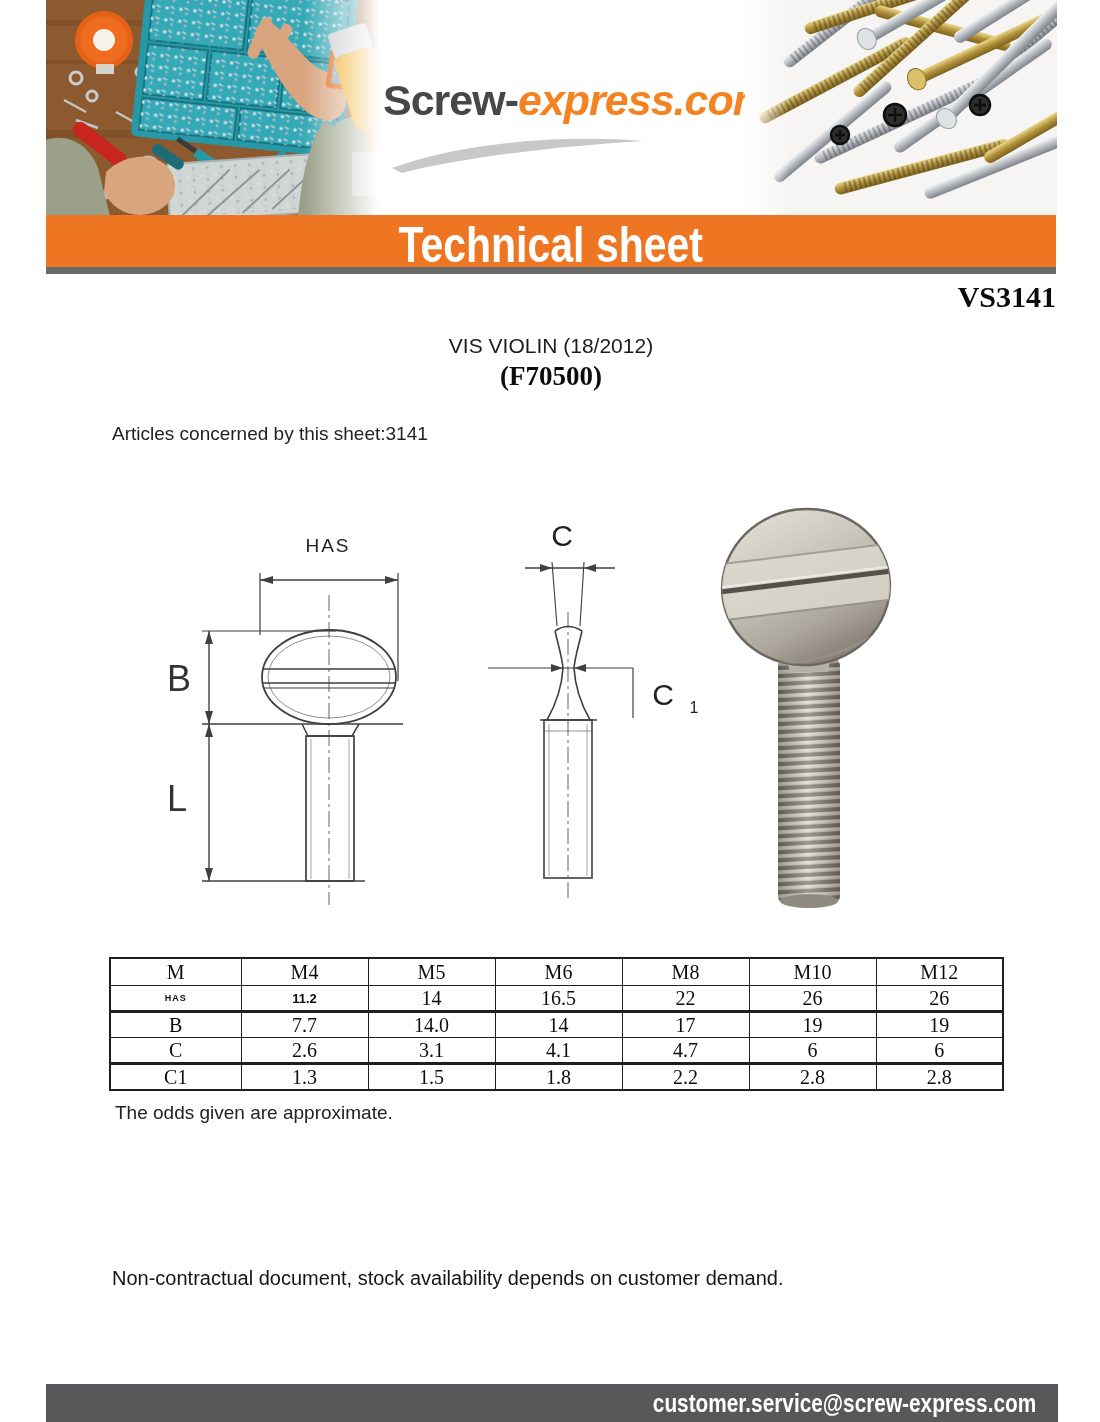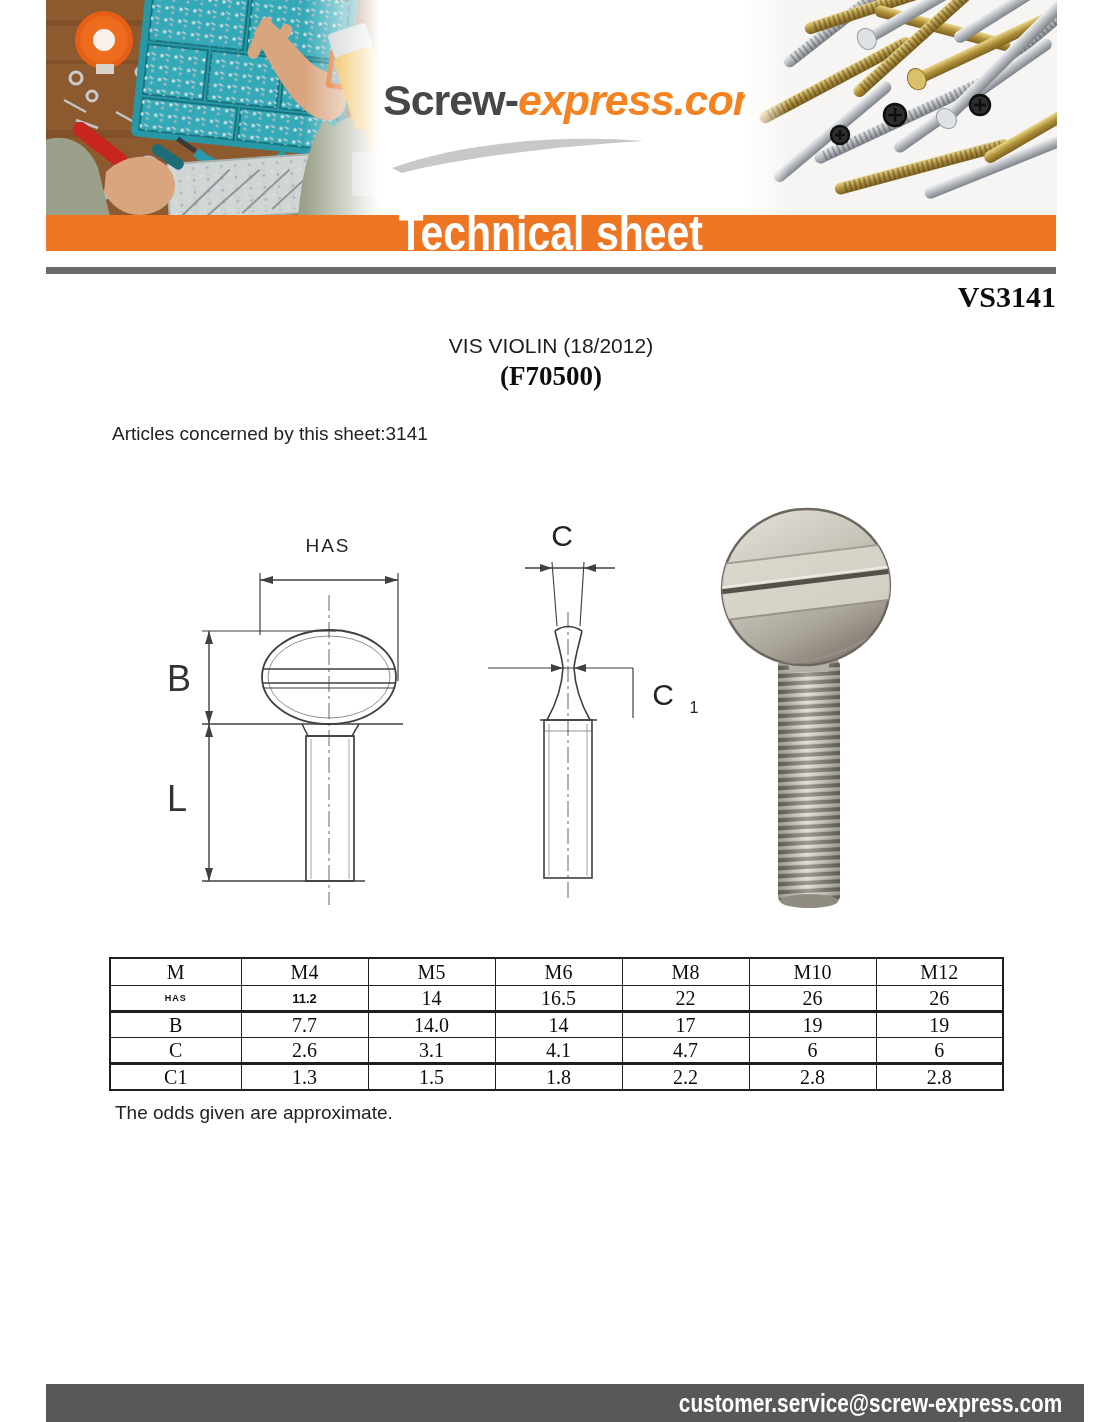--- a/index.html
+++ b/index.html
@@ -8,21 +8,21 @@
   .abs{position:absolute;}
 
   
   .hdr-photo{position:absolute;top:0;}
   .logo{position:absolute;left:383px;top:76px;font-size:43px;font-weight:bold;letter-spacing:-1px;white-space:nowrap;}
   .logo .p1{color:#474749;text-align:center;}
   .logo .p2{color:#f58220;font-style:italic;}
   .swoosh{position:absolute;left:388px;top:134px;}
 
   
-  .banner{position:absolute;left:46px;top:215px;width:1010px;height:36px;background:#ee7623;
+  .banner{position:absolute;left:46px;top:215px;width:1010px;height:59px;background:#ee7623;
           display:flex;align-items:center;justify-content:center;}
   .banner-text{color:#ffffff;font-weight:bold;font-size:50px;line-height:1;letter-spacing:0px;
                transform:scaleX(0.82);transform-origin:center;display:inline-block;white-space:nowrap;}
   .gray-strip{position:absolute;left:46px;top:267px;width:1010px;height:7px;background:#696a6c;}
 
   
   .code-title{position:absolute;left:46px;top:280px;width:1010px;text-align:right;
               font-family:"Liberation Serif",serif;font-weight:bold;font-size:30px;color:#0c0c0c;}
   .name-title{position:absolute;left:46px;top:334px;width:1010px;text-align:center;
               font-size:21px;color:#1c1c1e;}
@@ -37,21 +37,21 @@
                  font-size:20px;padding:0;height:24px;overflow:hidden;}
   .spec-table tr.hdr td{height:26px;}
   .spec-table tr.thick td{border-bottom-width:3px;}
   .spec-table td.small-label{font-family:"Liberation Sans",sans-serif;font-size:9px;font-weight:bold;letter-spacing:1px;}
   .spec-table td.small-val{font-family:"Liberation Sans",sans-serif;font-size:13px;font-weight:bold;}
 
   .note-approx{position:absolute;left:115px;top:1102px;font-size:19px;color:#222;}
   .note-disclaimer{position:absolute;left:112px;top:1267px;font-size:20px;color:#161616;}
 
   
-  .footer-bar{position:absolute;left:46px;top:1384px;width:1012px;height:38px;background:#58585a;padding-left:26px;}
+  .footer-bar{position:absolute;left:46px;top:1384px;width:1012px;height:38px;background:#58585a;}
   .footer-email{position:absolute;right:22px;top:6px;color:#ffffff;font-weight:bold;font-size:26px;line-height:1;
                 transform:scaleX(0.8);transform-origin:right center;white-space:nowrap;}
 </style>
 </head>
 <body>
 
 <div class="page">
 
   <svg class="hdr-photo" style="left:46px;" width="346" height="216" viewBox="0 0 346 216">
     <defs>
@@ -432,18 +432,19 @@
         <td>1.5</td>
         <td>1.8</td>
         <td>2.2</td>
         <td>2.8</td>
         <td>2.8</td>
       </tr>
     </tbody>
   </table>
 
   <div class="note-approx">The odds given are approximate.</div>
+  <div class="note-disclaimer">Non-contractual document, stock availability depends on customer demand.</div>
 
   <div class="footer-bar">
     <span class="footer-email">customer.service@screw-express.com</span>
   </div>
 
 </div>
 
 </body></html>

